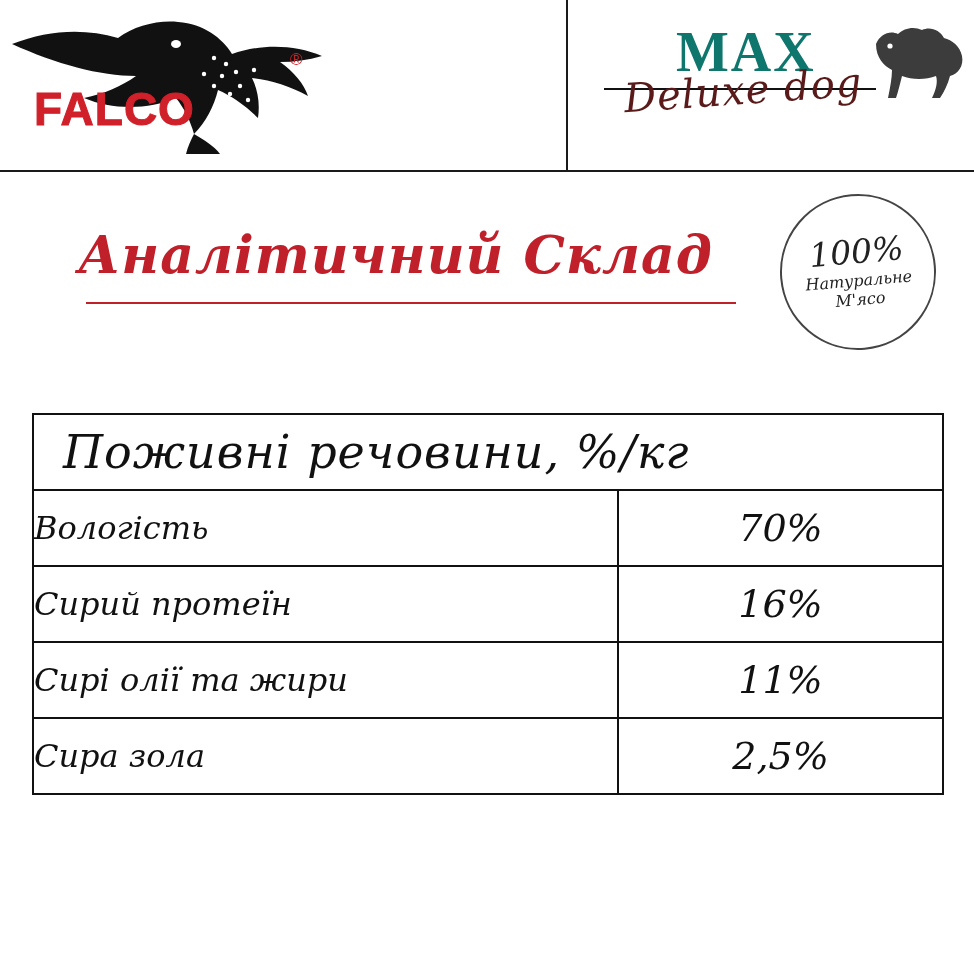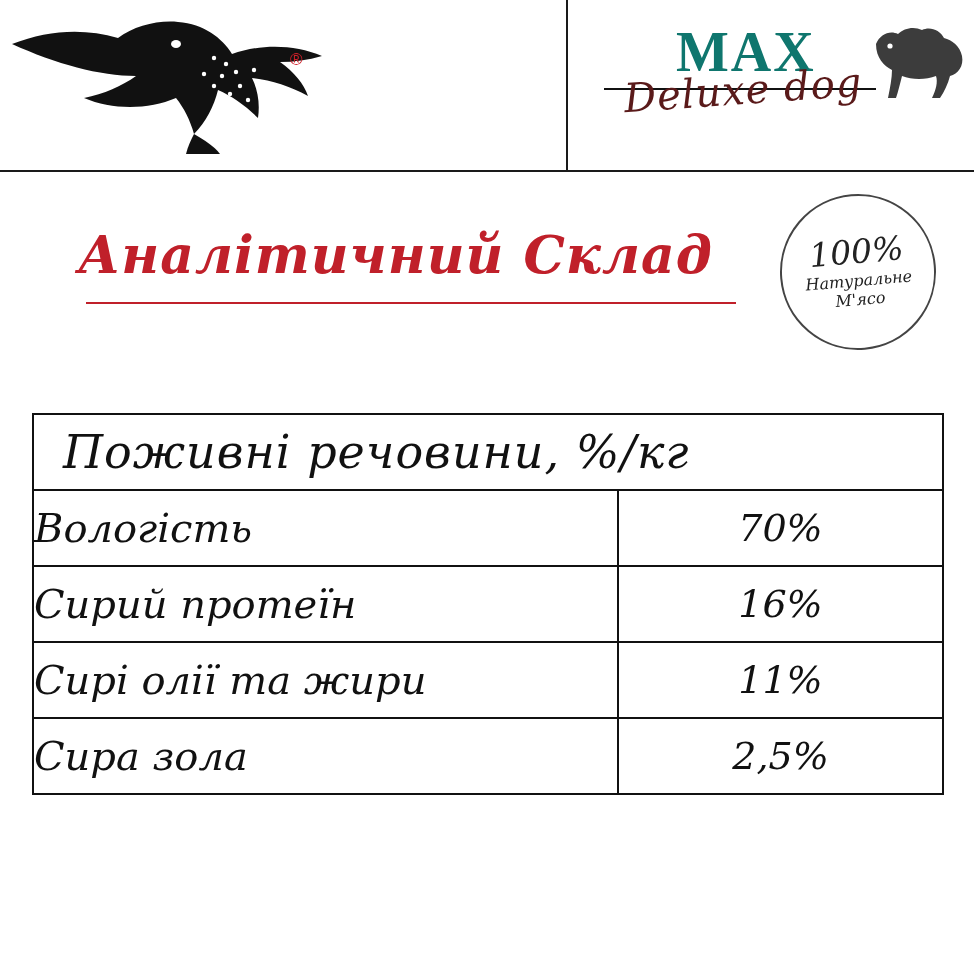--- a/index.html
+++ b/index.html
@@ -210,21 +210,21 @@
     font-style: italic;
     font-size: 46px;
     color: #111;
     padding-left: 29px;
     letter-spacing: 1px;
     white-space: nowrap;
   }
   .nutri-name {
     font-family: "DejaVu Serif", serif;
     font-style: italic;
-    font-size: 40px;
+    font-size: 32px;
     color: #111;
     padding-left: 48px;
     white-space: nowrap;
     margin-top: 48px;
   }
   .nutri-val {
     font-family: "DejaVu Serif", serif;
     font-style: italic;
     font-size: 38px;
     color: #111;
@@ -257,20 +257,21 @@
         <circle cx="228" cy="58" r="2.2"></circle>
           <circle cx="214" cy="62" r="2.2"></circle>
         <circle cx="232" cy="72" r="2.2"></circle>
           <circle cx="222" cy="80" r="2.2"></circle>
         <circle cx="240" cy="86" r="2.2"></circle>
           <circle cx="206" cy="72" r="2.2"></circle>
         <circle cx="196" cy="60" r="2.2"></circle>
           <circle cx="246" cy="56" r="2.2"></circle>
       </g>
     </svg>
+    <div class="falco-word">FALCO</div>
     <div class="falco-reg">®</div>
   </div>
 
   <div class="max-block">
     <div class="max-word">MAX</div>
     <div class="max-rule"></div>
     <div class="deluxe-word">Deluxe dog</div>
     <svg class="dog-silhouette" viewBox="0 0 96 78">
       <path fill="#3c3c3c" d="M6 20 C10 10, 20 6, 28 10 C34 4, 44 2, 52 6 C60 2, 70 6, 74 14
         C82 16, 90 22, 92 32 C94 42, 88 50, 80 52 C78 60, 74 68, 70 74 L62 74 C66 66, 68 58, 66 52

